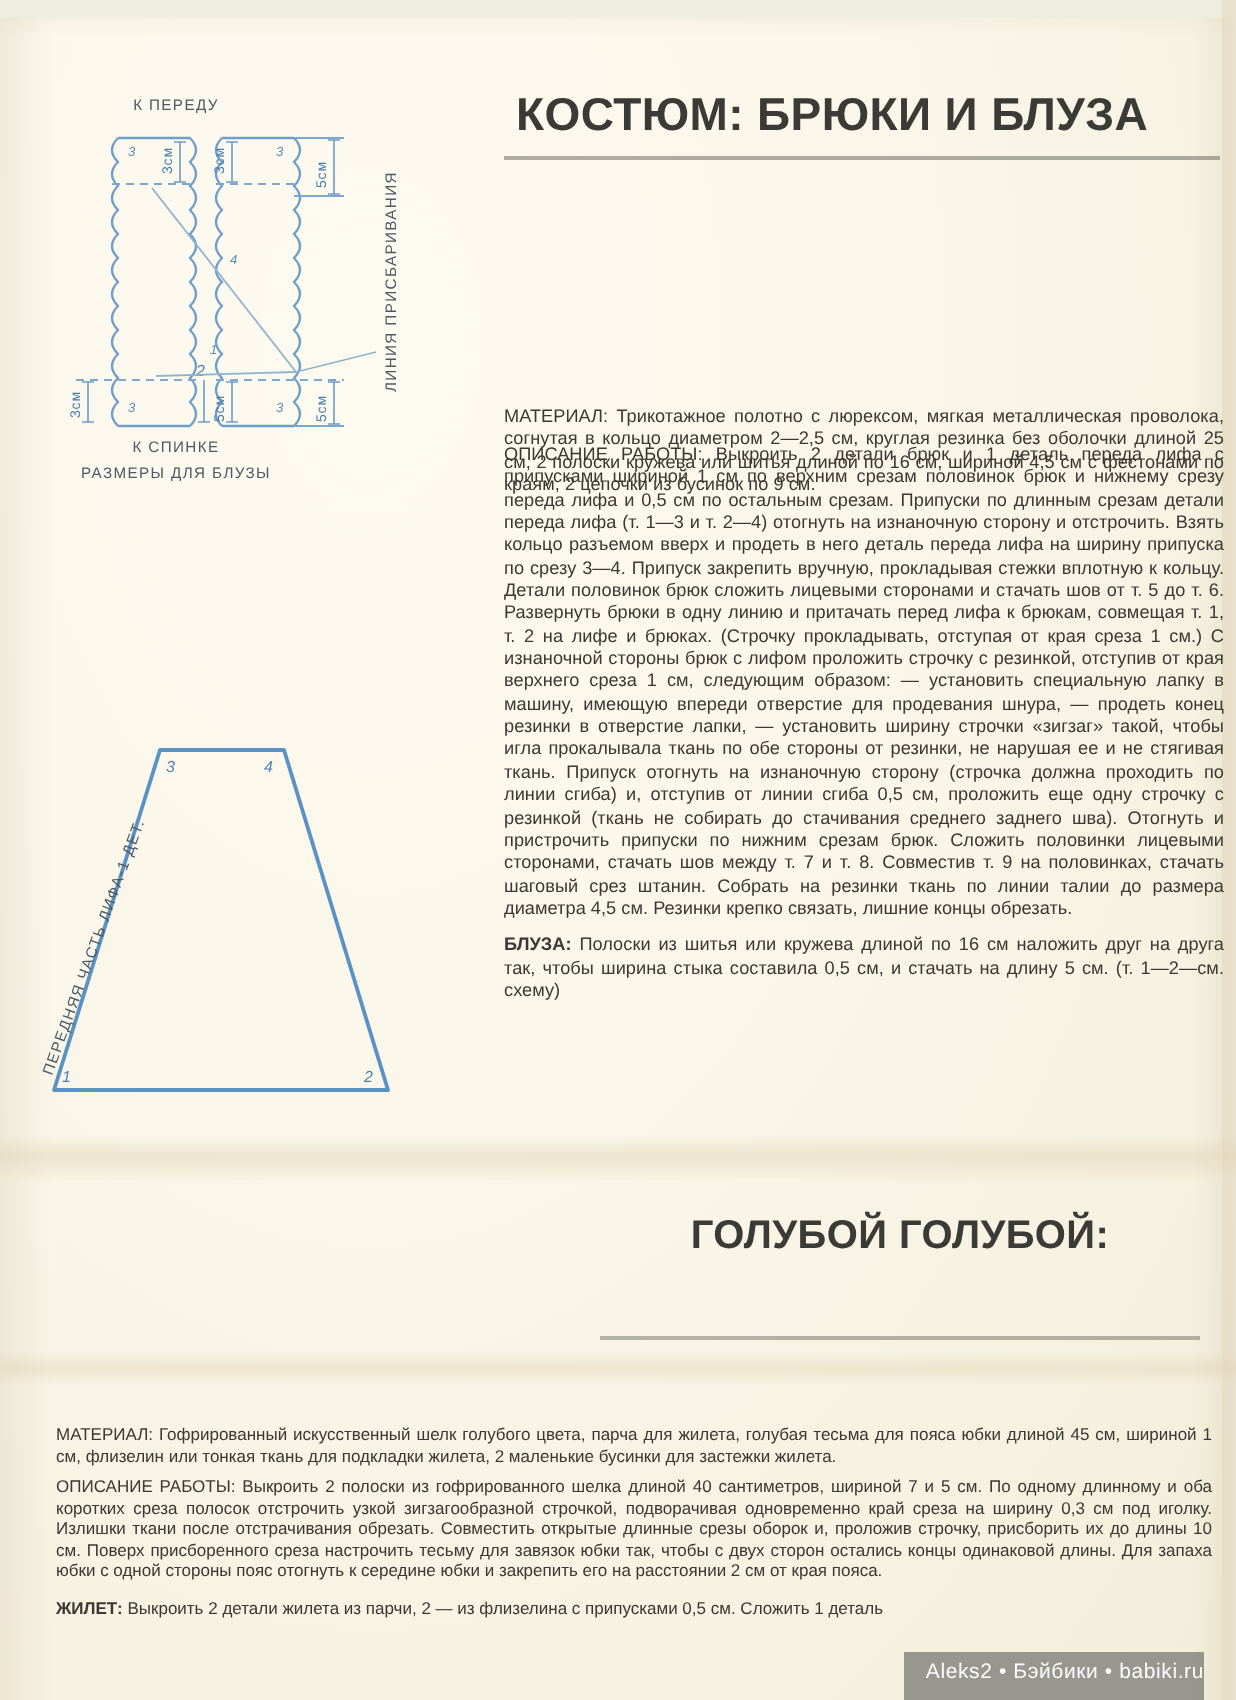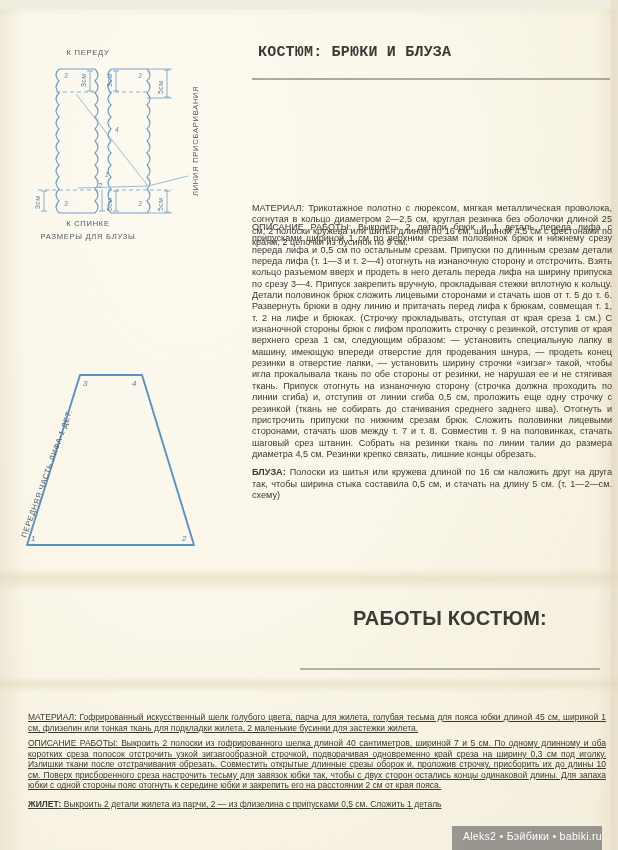--- a/index.html
+++ b/index.html
@@ -93,26 +93,25 @@
     height: 235px;
   }
   #diagram-bodice svg { display: block; }
 
   
   #title-1 {
     position: absolute;
     left: 258px;
     top: 44px;
     width: 350px;
-    font-size: 15px;
+    font-size: 23px;
     font-weight: bold;
     letter-spacing: 0.2px;
     color: #3b3a36;
     line-height: 1.18;
-    font-family: Liberation Mono, monospace;
   }
   #rule-1 {
     position: absolute;
     left: 252px;
     top: 78px;
     width: 358px;
     height: 2px;
     background: #6e6b62;
     opacity: 0.55;
   }
@@ -159,21 +158,21 @@
   
   .body-wide {
     position: absolute;
     left: 28px;
     width: 578px;
     font-size: 8.5px;
     line-height: 10.6px;
     color: #3a3832;
     text-align: justify;
   }
-  .body-wide p { margin: 0 0 8px 0; text-decoration: underline; }
+  .body-wide p { margin: 0 0 8px 0; }
   #para-material-2 { top: 712px; }
   #para-desc-2 { top: 738px; }
 
   
   #watermark {
     position: absolute;
     left: 452px;
     top: 826px;
     width: 150px;
     height: 32px;
@@ -314,21 +313,21 @@
   <div class="body-col" id="para-material-1">
     <p>МАТЕРИАЛ: Трикотажное полотно с люрексом, мягкая металлическая проволока, согнутая в кольцо диаметром 2—2,5 см, круглая резинка без оболочки длиной 25 см, 2 полоски кружева или шитья длиной по 16 см, шириной 4,5 см с фестонами по краям, 2 цепочки из бусинок по 9 см.</p>
   </div>
 
   <div class="body-col" id="para-desc-1">
     <p>ОПИСАНИЕ РАБОТЫ: Выкроить 2 детали брюк и 1 деталь переда лифа с припусками шириной 1 см по верхним срезам половинок брюк и нижнему срезу переда лифа и 0,5 см по остальным срезам. Припуски по длинным срезам детали переда лифа (т. 1—3 и т. 2—4) отогнуть на изнаночную сторону и отстрочить. Взять кольцо разъемом вверх и продеть в него деталь переда лифа на ширину припуска по срезу 3—4. Припуск закрепить вручную, прокладывая стежки вплотную к кольцу. Детали половинок брюк сложить лицевыми сторонами и стачать шов от т. 5 до т. 6. Развернуть брюки в одну линию и притачать перед лифа к брюкам, совмещая т. 1, т. 2 на лифе и брюках. (Строчку прокладывать, отступая от края среза 1 см.) С изнаночной стороны брюк с лифом проложить строчку с резинкой, отступив от края верхнего среза 1 см, следующим образом: — установить специальную лапку в машину, имеющую впереди отверстие для продевания шнура, — продеть конец резинки в отверстие лапки, — установить ширину строчки «зигзаг» такой, чтобы игла прокалывала ткань по обе стороны от резинки, не нарушая ее и не стягивая ткань. Припуск отогнуть на изнаночную сторону (строчка должна проходить по линии сгиба) и, отступив от линии сгиба 0,5 см, проложить еще одну строчку с резинкой (ткань не собирать до стачивания среднего заднего шва). Отогнуть и пристрочить припуски по нижним срезам брюк. Сложить половинки лицевыми сторонами, стачать шов между т. 7 и т. 8. Совместив т. 9 на половинках, стачать шаговый срез штанин. Собрать на резинки ткань по линии талии до размера диаметра 4,5 см. Резинки крепко связать, лишние концы обрезать.</p>
     <p><b>БЛУЗА:</b> <span>Полоски из шитья или кружева длиной по 16 см наложить друг на друга так, чтобы ширина стыка составила 0,5 см, и стачать на длину 5 см. (т. 1—2—см. схему)</span></p>
   </div>
 
   <div id="title-2">
-    <div>РАБОТЫ КОСТЮМ:</div>
+    <div>ГОЛУБОЙ ГОЛУБОЙ:</div>
   </div>
   <div id="rule-2"></div>
 
   <div class="body-wide" id="para-material-2">
     <p>МАТЕРИАЛ: Гофрированный искусственный шелк голубого цвета, парча для жилета, голубая тесьма для пояса юбки длиной 45 см, шириной 1 см, флизелин или тонкая ткань для подкладки жилета, 2 маленькие бусинки для застежки жилета.</p>
   </div>
 
   <div class="body-wide" id="para-desc-2">
     <p>ОПИСАНИЕ РАБОТЫ: Выкроить 2 полоски из гофрированного шелка длиной 40 сантиметров, шириной 7 и 5 см. По одному длинному и оба коротких среза полосок отстрочить узкой зигзагообразной строчкой, подворачивая одновременно край среза на ширину 0,3 см под иголку. Излишки ткани после отстрачивания обрезать. Совместить открытые длинные срезы оборок и, проложив строчку, присборить их до длины 10 см. Поверх присборенного среза настрочить тесьму для завязок юбки так, чтобы с двух сторон остались концы одинаковой длины. Для запаха юбки с одной стороны пояс отогнуть к середине юбки и закрепить его на расстоянии 2 см от края пояса.</p>
     <p><b>ЖИЛЕТ:</b> <span>Выкроить 2 детали жилета из парчи, 2 — из флизелина с припусками 0,5 см. Сложить 1 деталь</span></p>

